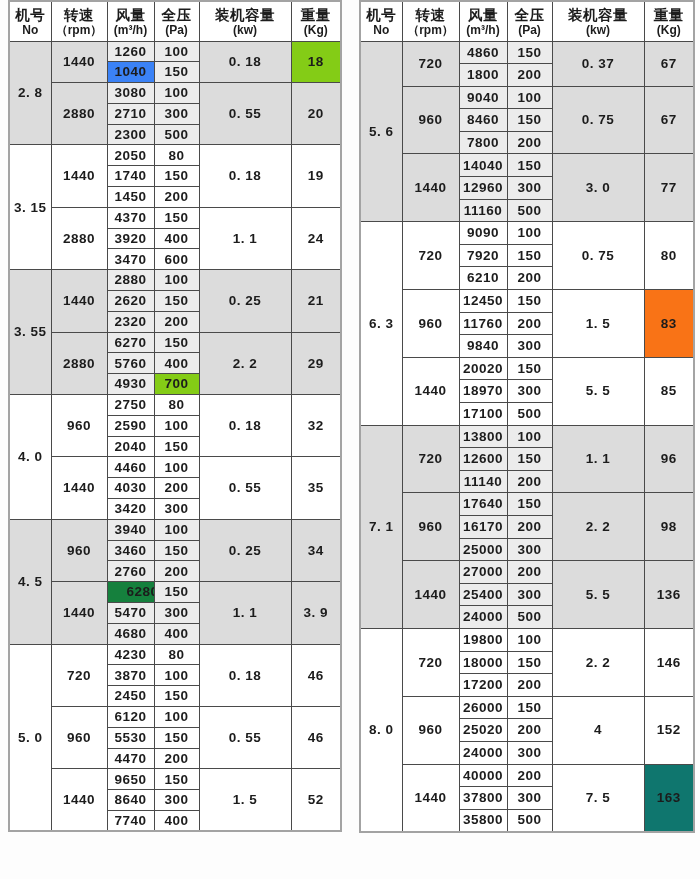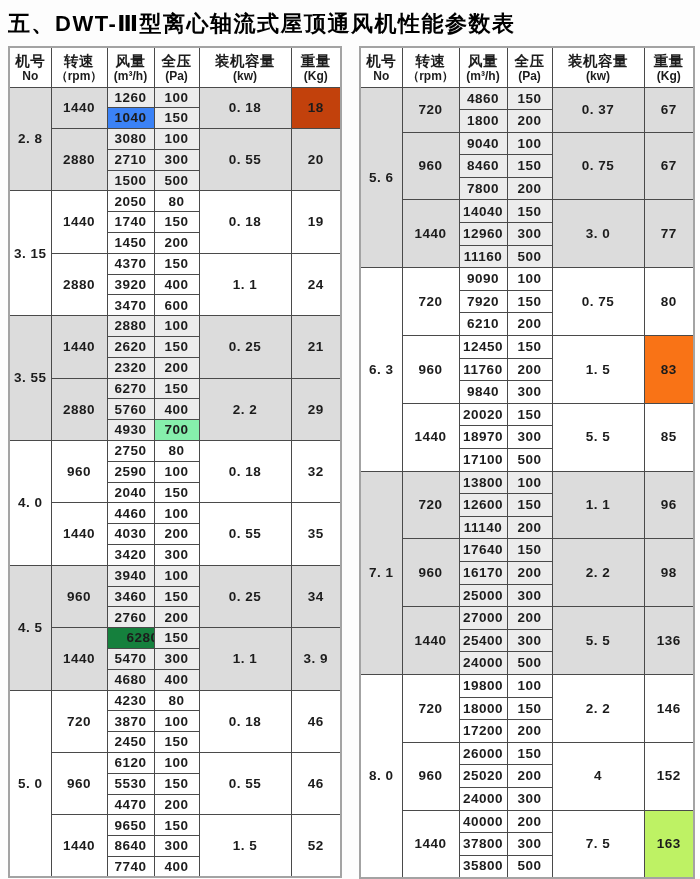--- a/index.html
+++ b/index.html
@@ -39,21 +39,20 @@
   table.t-left  tbody tr { height:20.8px; }
   table.t-right tbody tr { height:22.6px; }
   table.perf tbody td { font-size:13.5px; line-height:1; letter-spacing:0.5px; }
   
   table.perf tbody tr.section-start td { border-top-color:#2a2a2a; }
 </style>
 </head>
 <body>
 
 <div class="page">
-  <h1 class="title">五、DWT-Ⅲ型离心轴流式屋顶通风机性能参数表</h1>
 
   <div class="tables-row">
     <table class="perf t-left">
       <colgroup>
         <col style="width:42px">
           <col style="width:56px">
           <col style="width:47px">
         <col style="width:45px">
           <col style="width:92px">
           <col style="width:50px">
@@ -86,39 +85,39 @@
             </th>
           </tr>
         </thead>
       <tbody>
           <tr class="section-start">
             <td rowspan="5" style="background: rgb(220, 220, 220);">2. 8</td>
             <td rowspan="2" style="background: rgb(220, 220, 220);">1440</td>
             <td style="background: rgb(236, 236, 236);">1260</td>
             <td style="background: rgb(236, 236, 236);">100</td>
             <td rowspan="2" style="background: rgb(220, 220, 220);">0. 18</td>
-            <td rowspan="2" style="background: #c2410c;">18</td>
+            <td rowspan="2" style="background: #84cc16;">18</td>
           </tr>
           <tr>
             <td style="background: #3b82f6;">1040</td>
             <td style="background: rgb(236, 236, 236);">150</td>
           </tr>
           <tr>
             <td rowspan="3" style="background: rgb(220, 220, 220);">2880</td>
             <td style="background: rgb(236, 236, 236);">3080</td>
             <td style="background: rgb(236, 236, 236);">100</td>
             <td rowspan="3" style="background: rgb(220, 220, 220);">0. 55</td>
             <td rowspan="3" style="background: rgb(220, 220, 220);">20</td>
           </tr>
           <tr>
             <td style="background: rgb(236, 236, 236);">2710</td>
             <td style="background: rgb(236, 236, 236);">300</td>
           </tr>
           <tr>
-            <td style="background: rgb(236, 236, 236);">1500</td>
+            <td style="background: rgb(236, 236, 236);">2300</td>
             <td style="background: rgb(236, 236, 236);">500</td>
           </tr>
           <tr class="section-start">
             <td rowspan="6" style="background: rgb(255, 255, 255);">3. 15</td>
             <td rowspan="3" style="background: rgb(255, 255, 255);">1440</td>
             <td style="background: rgb(255, 255, 255);">2050</td>
             <td style="background: rgb(255, 255, 255);">80</td>
             <td rowspan="3" style="background: rgb(255, 255, 255);">0. 18</td>
             <td rowspan="3" style="background: rgb(255, 255, 255);">19</td>
           </tr>
@@ -167,21 +166,21 @@
             <td style="background: rgb(236, 236, 236);">150</td>
             <td rowspan="3" style="background: rgb(220, 220, 220);">2. 2</td>
             <td rowspan="3" style="background: rgb(220, 220, 220);">29</td>
           </tr>
           <tr>
             <td style="background: rgb(236, 236, 236);">5760</td>
             <td style="background: rgb(236, 236, 236);">400</td>
           </tr>
           <tr>
             <td style="background: rgb(236, 236, 236);">4930</td>
-            <td style="background: #86efac; margin-top: 12px;">700</td>
+            <td style="background: #84cc16; margin-top: 12px;">700</td>
           </tr>
           <tr class="section-start">
             <td rowspan="6" style="background: rgb(255, 255, 255);">4. 0</td>
             <td rowspan="3" style="background: rgb(255, 255, 255);">960</td>
             <td style="background: rgb(255, 255, 255);">2750</td>
             <td style="background: rgb(255, 255, 255);">80</td>
             <td rowspan="3" style="background: rgb(255, 255, 255);">0. 18</td>
             <td rowspan="3" style="background: rgb(255, 255, 255);">32</td>
           </tr>
           <tr>
@@ -488,21 +487,21 @@
           </tr>
           <tr>
             <td style="background: rgb(255, 255, 255);">24000</td>
             <td style="background: rgb(255, 255, 255);">300</td>
           </tr>
           <tr>
             <td rowspan="3" style="background: rgb(255, 255, 255);">1440</td>
             <td style="background: rgb(255, 255, 255);">40000</td>
             <td style="background: rgb(255, 255, 255);">200</td>
             <td rowspan="3" style="background: rgb(255, 255, 255);">7. 5</td>
-            <td rowspan="3" style="background: #bef264;">163</td>
+            <td rowspan="3" style="background: #0f766e;">163</td>
           </tr>
           <tr>
             <td style="background: rgb(255, 255, 255);">37800</td>
             <td style="background: rgb(255, 255, 255);">300</td>
           </tr>
           <tr>
             <td style="background: rgb(255, 255, 255);">35800</td>
             <td style="background: rgb(255, 255, 255);">500</td>
           </tr>
         </tbody>

